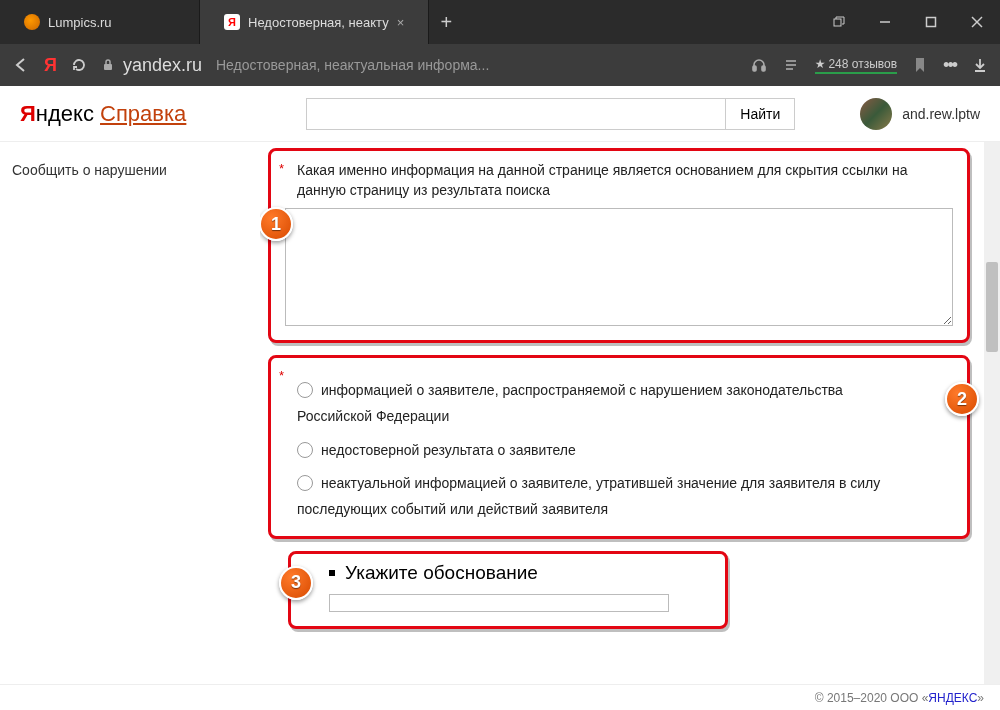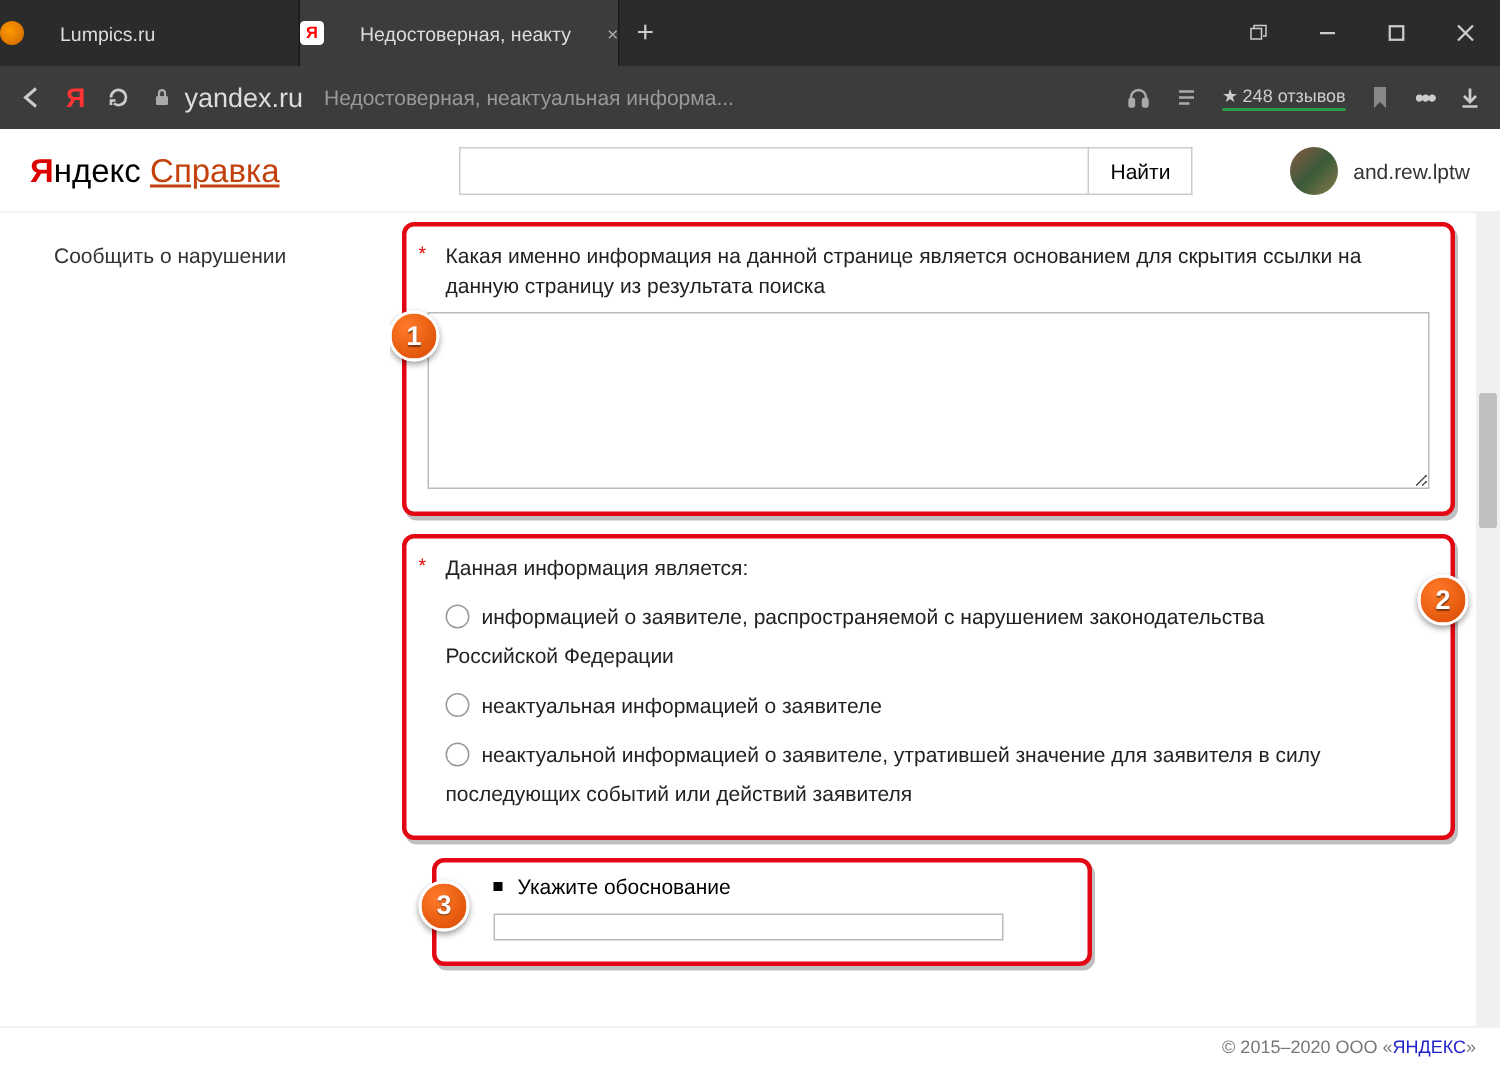--- a/index.html
+++ b/index.html
@@ -1,20 +1,20 @@
 <!DOCTYPE html>
 <html><head>
   <meta charset="utf-8">
   <style>
     * { margin: 0; padding: 0; box-sizing: border-box; font-family: Arial, sans-serif; }
     body { width: 1000px; height: 710px; background: #fff; overflow: hidden; position: relative; }
     
     
     .titlebar { background: #2b2b2b; height: 44px; display: flex; align-items: stretch; }
-    .tab { display: flex; align-items: center; padding: 0 0; gap: 24px; border-right: 1px solid #1a1a1a; min-width: 200px; color: #ddd; font-size: 13px; }
+    .tab { display: flex; align-items: center; padding: 0 24px; gap: 8px; border-right: 1px solid #1a1a1a; min-width: 200px; color: #ddd; font-size: 13px; }
     .tab.active { background: #3c3c3c; }
     .tab-icon { width: 16px; height: 16px; border-radius: 50%; display: inline-block; }
     .tab-icon.orange { background: radial-gradient(circle at 40% 40%, #f90, #c60); }
     .tab-icon.yandex { background: #fff; display: flex; align-items: center; justify-content: center; font-size: 11px; color: #f00; font-weight: bold; border-radius: 3px; }
     .tab-close { margin-left: auto; color: #aaa; cursor: pointer; }
     .new-tab { width: 34px; display: flex; align-items: center; justify-content: center; color: #ccc; font-size: 20px; cursor: pointer; }
     .win-controls { margin-left: auto; display: flex; }
     .win-btn { width: 46px; display: flex; align-items: center; justify-content: center; color: #ccc; cursor: pointer; }
     .win-btn svg { width: 12px; height: 12px; }
     
@@ -33,35 +33,35 @@
     .logo-gray { color: #c2410c; font-weight: 300; text-decoration: underline; }
     .search-wrap { margin-left: 100px; display: flex; }
     .search-input { width: 420px; height: 32px; border: 1px solid #ccc; padding: 0 8px; font-size: 14px; }
     .search-btn { height: 32px; padding: 0 14px; border: 1px solid #ccc; border-left: none; background: #fff; cursor: pointer; font-size: 14px; }
     .user-area { margin-left: auto; display: flex; align-items: center; gap: 10px; }
     .avatar { width: 32px; height: 32px; border-radius: 50%; background: linear-gradient(135deg,#8a5a44,#3a5a3a,#8a7a4a); }
     .username { font-size: 14px; color: #333; }
     
     
     .page-body { display: flex; height: calc(710px - 44px - 42px - 56px - 26px); position: relative; }
-    .sidebar { width: 260px; padding: 20px 36px; }
+    .sidebar { width: 260px; padding: 20px 12px; }
     .sidebar-item { font-size: 14px; color: #333; }
     .main { flex: 1; padding: 6px 30px 6px 8px; overflow: hidden; position: relative; }
     
     .form-section { border: 3px solid #e30613; border-radius: 8px; padding: 10px 14px; margin-bottom: 12px; position: relative; box-shadow: 2px 3px 0 rgba(0,0,0,0.25); background: #fff; }
     .req-star { color: #d00; position: absolute; left: 8px; top: 10px; font-size: 13px; }
     .section-label { font-size: 14px; color: #222; line-height: 1.4; margin-left: 12px; }
     .textarea { width: 100%; height: 118px; margin-top: 8px; border: 1px solid #bbb; resize: both; font-size: 14px; padding: 6px; }
     
     .radio-row { display: flex; align-items: flex-start; gap: 8px; margin: 12px 0 4px 12px; font-size: 14px; color: #222; line-height: 1.5; }
     .radio { width: 16px; height: 16px; border: 1px solid #999; border-radius: 50%; flex-shrink: 0; margin-top: 2px; cursor: pointer; }
     .radio-cont { font-size: 14px; color: #222; margin: 4px 0 6px 12px; line-height: 1.6; }
     
     .section3 { width: 440px; margin-left: 20px; padding: 8px 14px 14px; }
-    .bullet-row { display: flex; align-items: center; gap: 10px; font-size: 14px; margin-left: 24px; }
+    .bullet-row { display: flex; align-items: center; gap: 10px; font-size: 19px; margin-left: 24px; }
     .bullet { width: 6px; height: 6px; background: #000; }
     .small-input { width: 340px; height: 18px; border: 1px solid #bbb; margin-top: 10px; margin-left: 24px; }
     
     .badge { position: absolute; width: 34px; height: 34px; border-radius: 50%; background: radial-gradient(circle at 35% 30%, #ff7a2a, #d84a00); border: 2px solid #fff; box-shadow: 0 2px 4px rgba(0,0,0,0.4); display: flex; align-items: center; justify-content: center; color: #fff; font-weight: bold; font-size: 18px; text-shadow: 0 1px 1px rgba(0,0,0,0.5); z-index: 10; }
     .b1 { top: 56px; left: -12px; }
     .b2 { top: 24px; right: -12px; }
     .b3 { top: 12px; left: -12px; }
     
     .page-scrollbar { position: absolute; right: 0; top: 0; bottom: 0; width: 16px; background: #f0f0f0; }
     .scroll-thumb { position: absolute; right: 2px; width: 12px; background: #c0c0c0; border-radius: 2px; top: 120px; height: 90px; }
@@ -190,31 +190,30 @@
     <div class="form-section">
       <div class="badge b1">1</div>
       <span class="req-star">*</span>
       <div class="section-label">Какая именно информация на данной странице является основанием для скрытия ссылки на данную страницу из результата поиска</div>
       <textarea class="textarea" style=""></textarea>
     </div>
 
     <div class="form-section">
       <div class="badge b2">2</div>
       <span class="req-star">*</span>
-      <div class="section-label">Данная информация является:</div>
 
       <div class="radio-row">
         <span class="radio"></span>
         <span>информацией о заявителе, распространяемой с нарушением законодательства</span>
       </div>
       <div class="radio-cont">Российской Федерации</div>
 
       <div class="radio-row">
         <span class="radio"></span>
-        <span>неактуальная информацией о заявителе</span>
+        <span>недостоверной результата о заявителе</span>
       </div>
 
       <div class="radio-row">
         <span class="radio"></span>
         <span>неактуальной информацией о заявителе, утратившей значение для заявителя в силу</span>
       </div>
       <div class="radio-cont">последующих событий или действий заявителя</div>
     </div>
 
     <div class="form-section section3">

